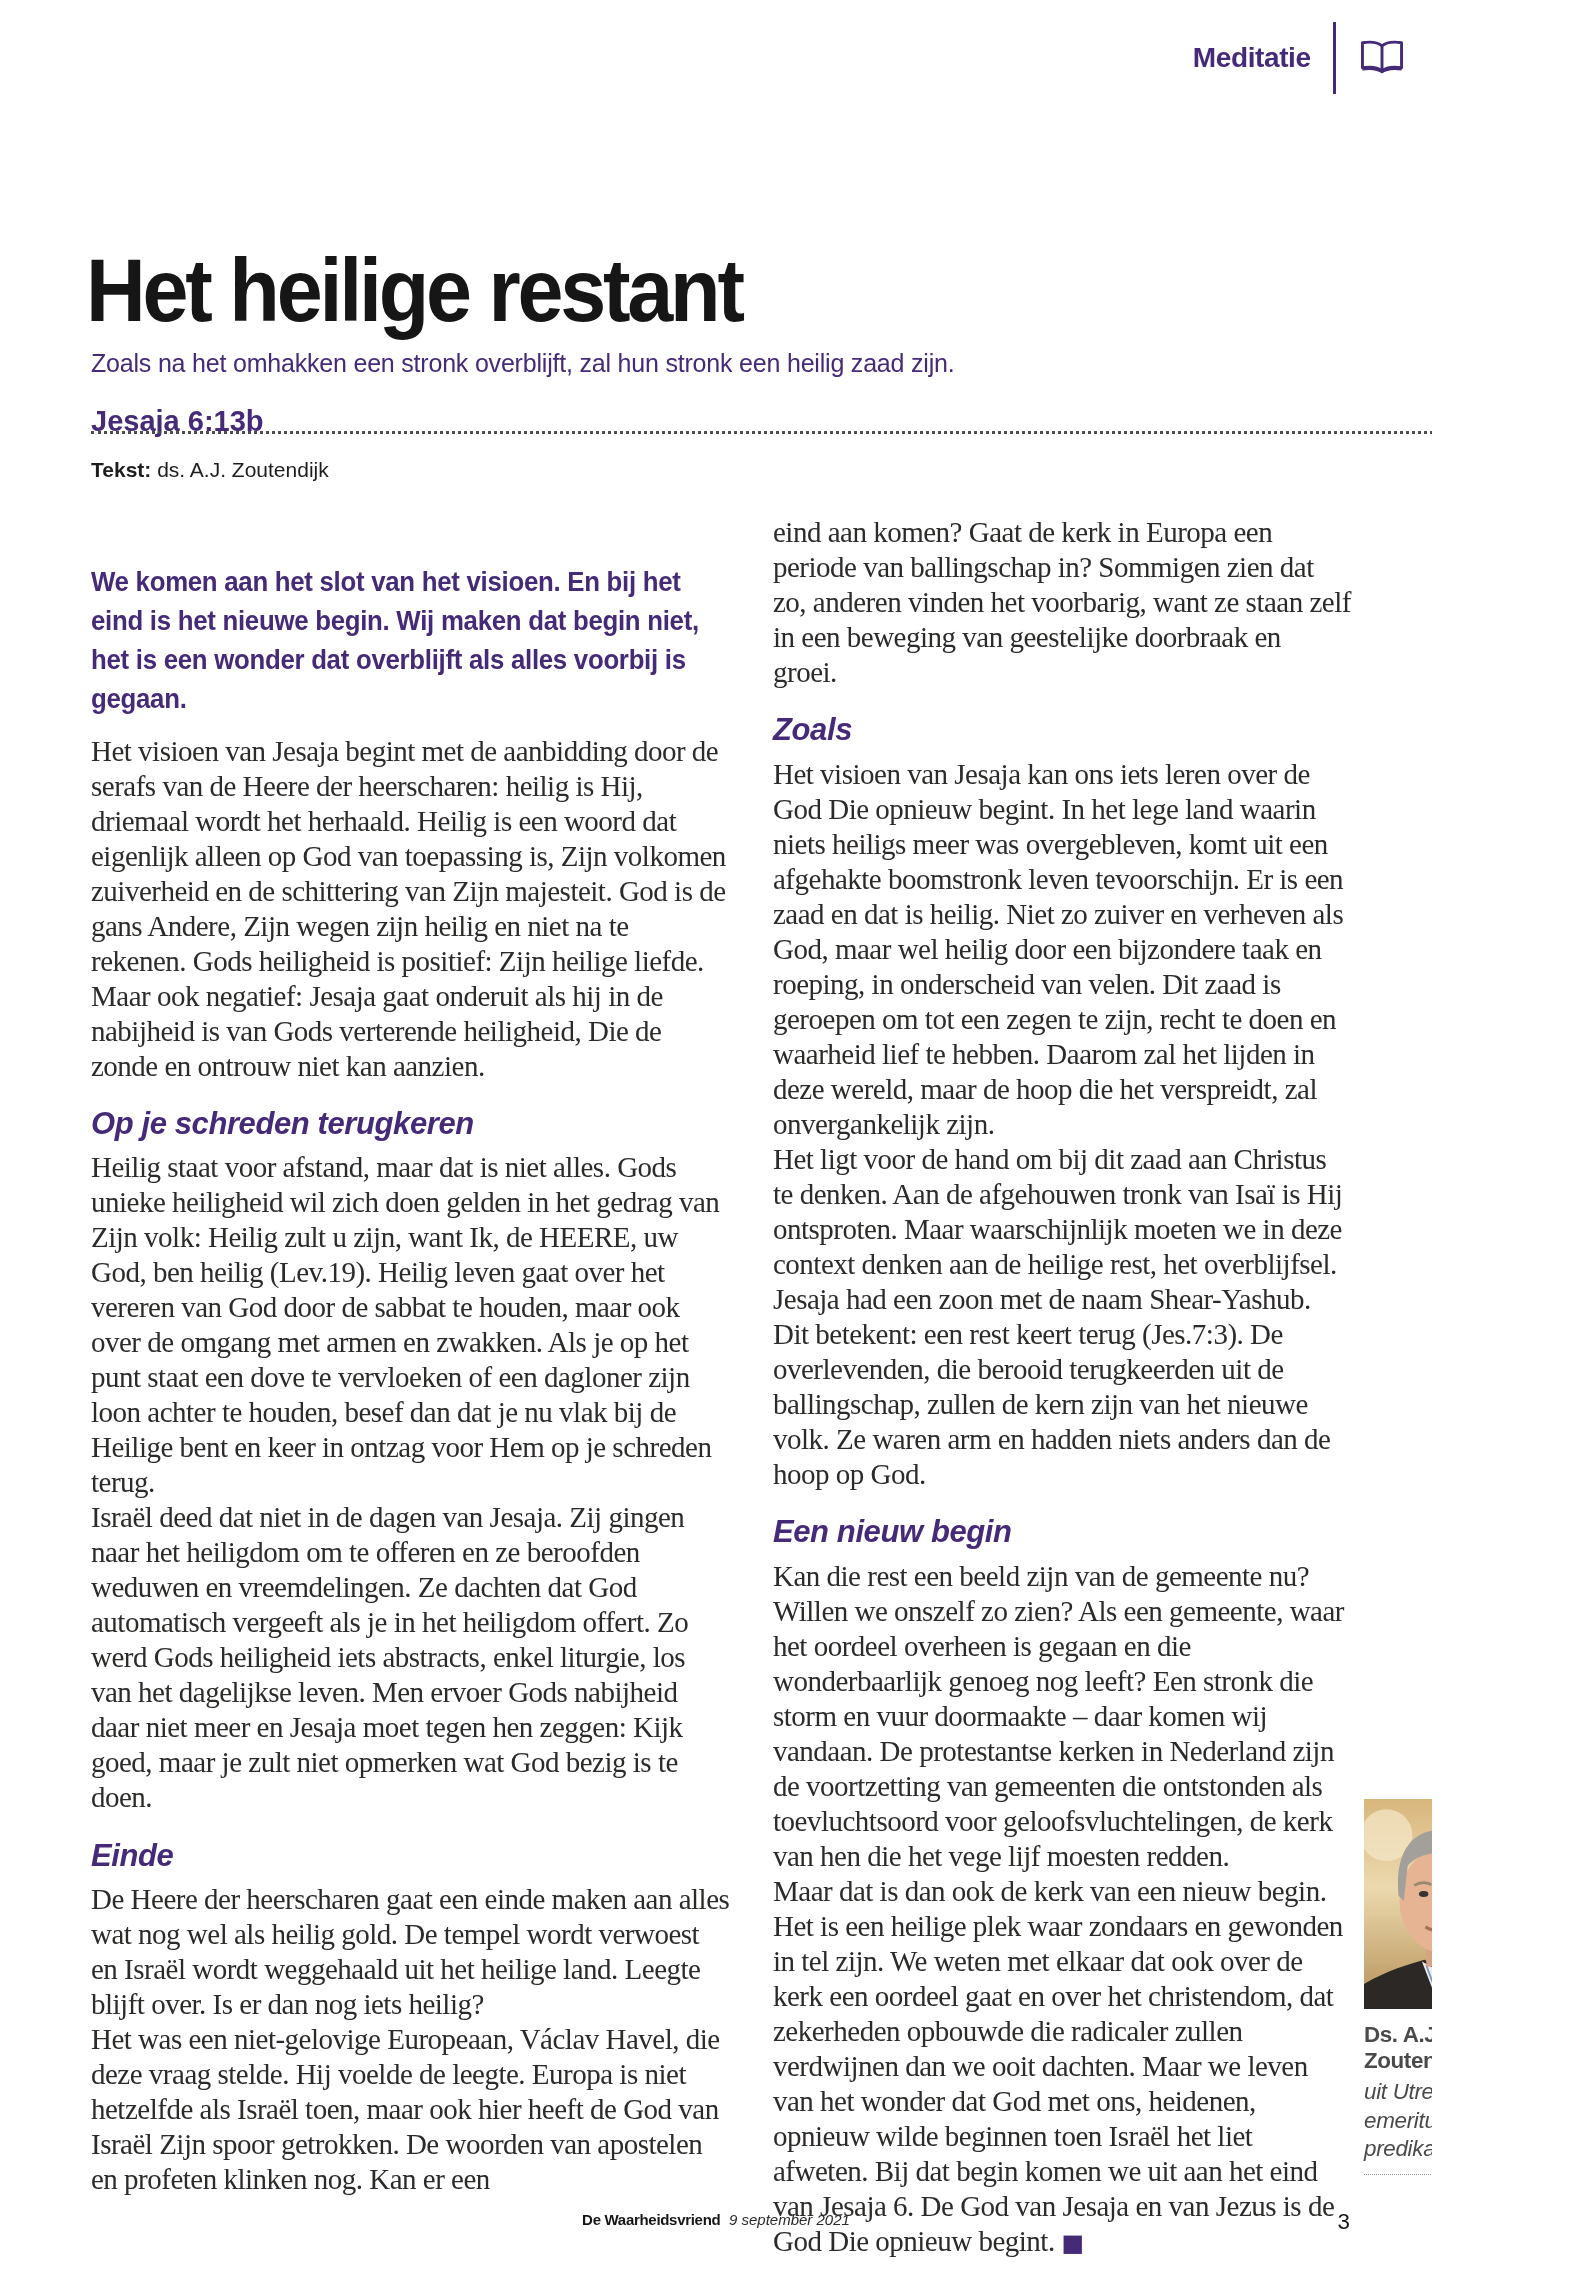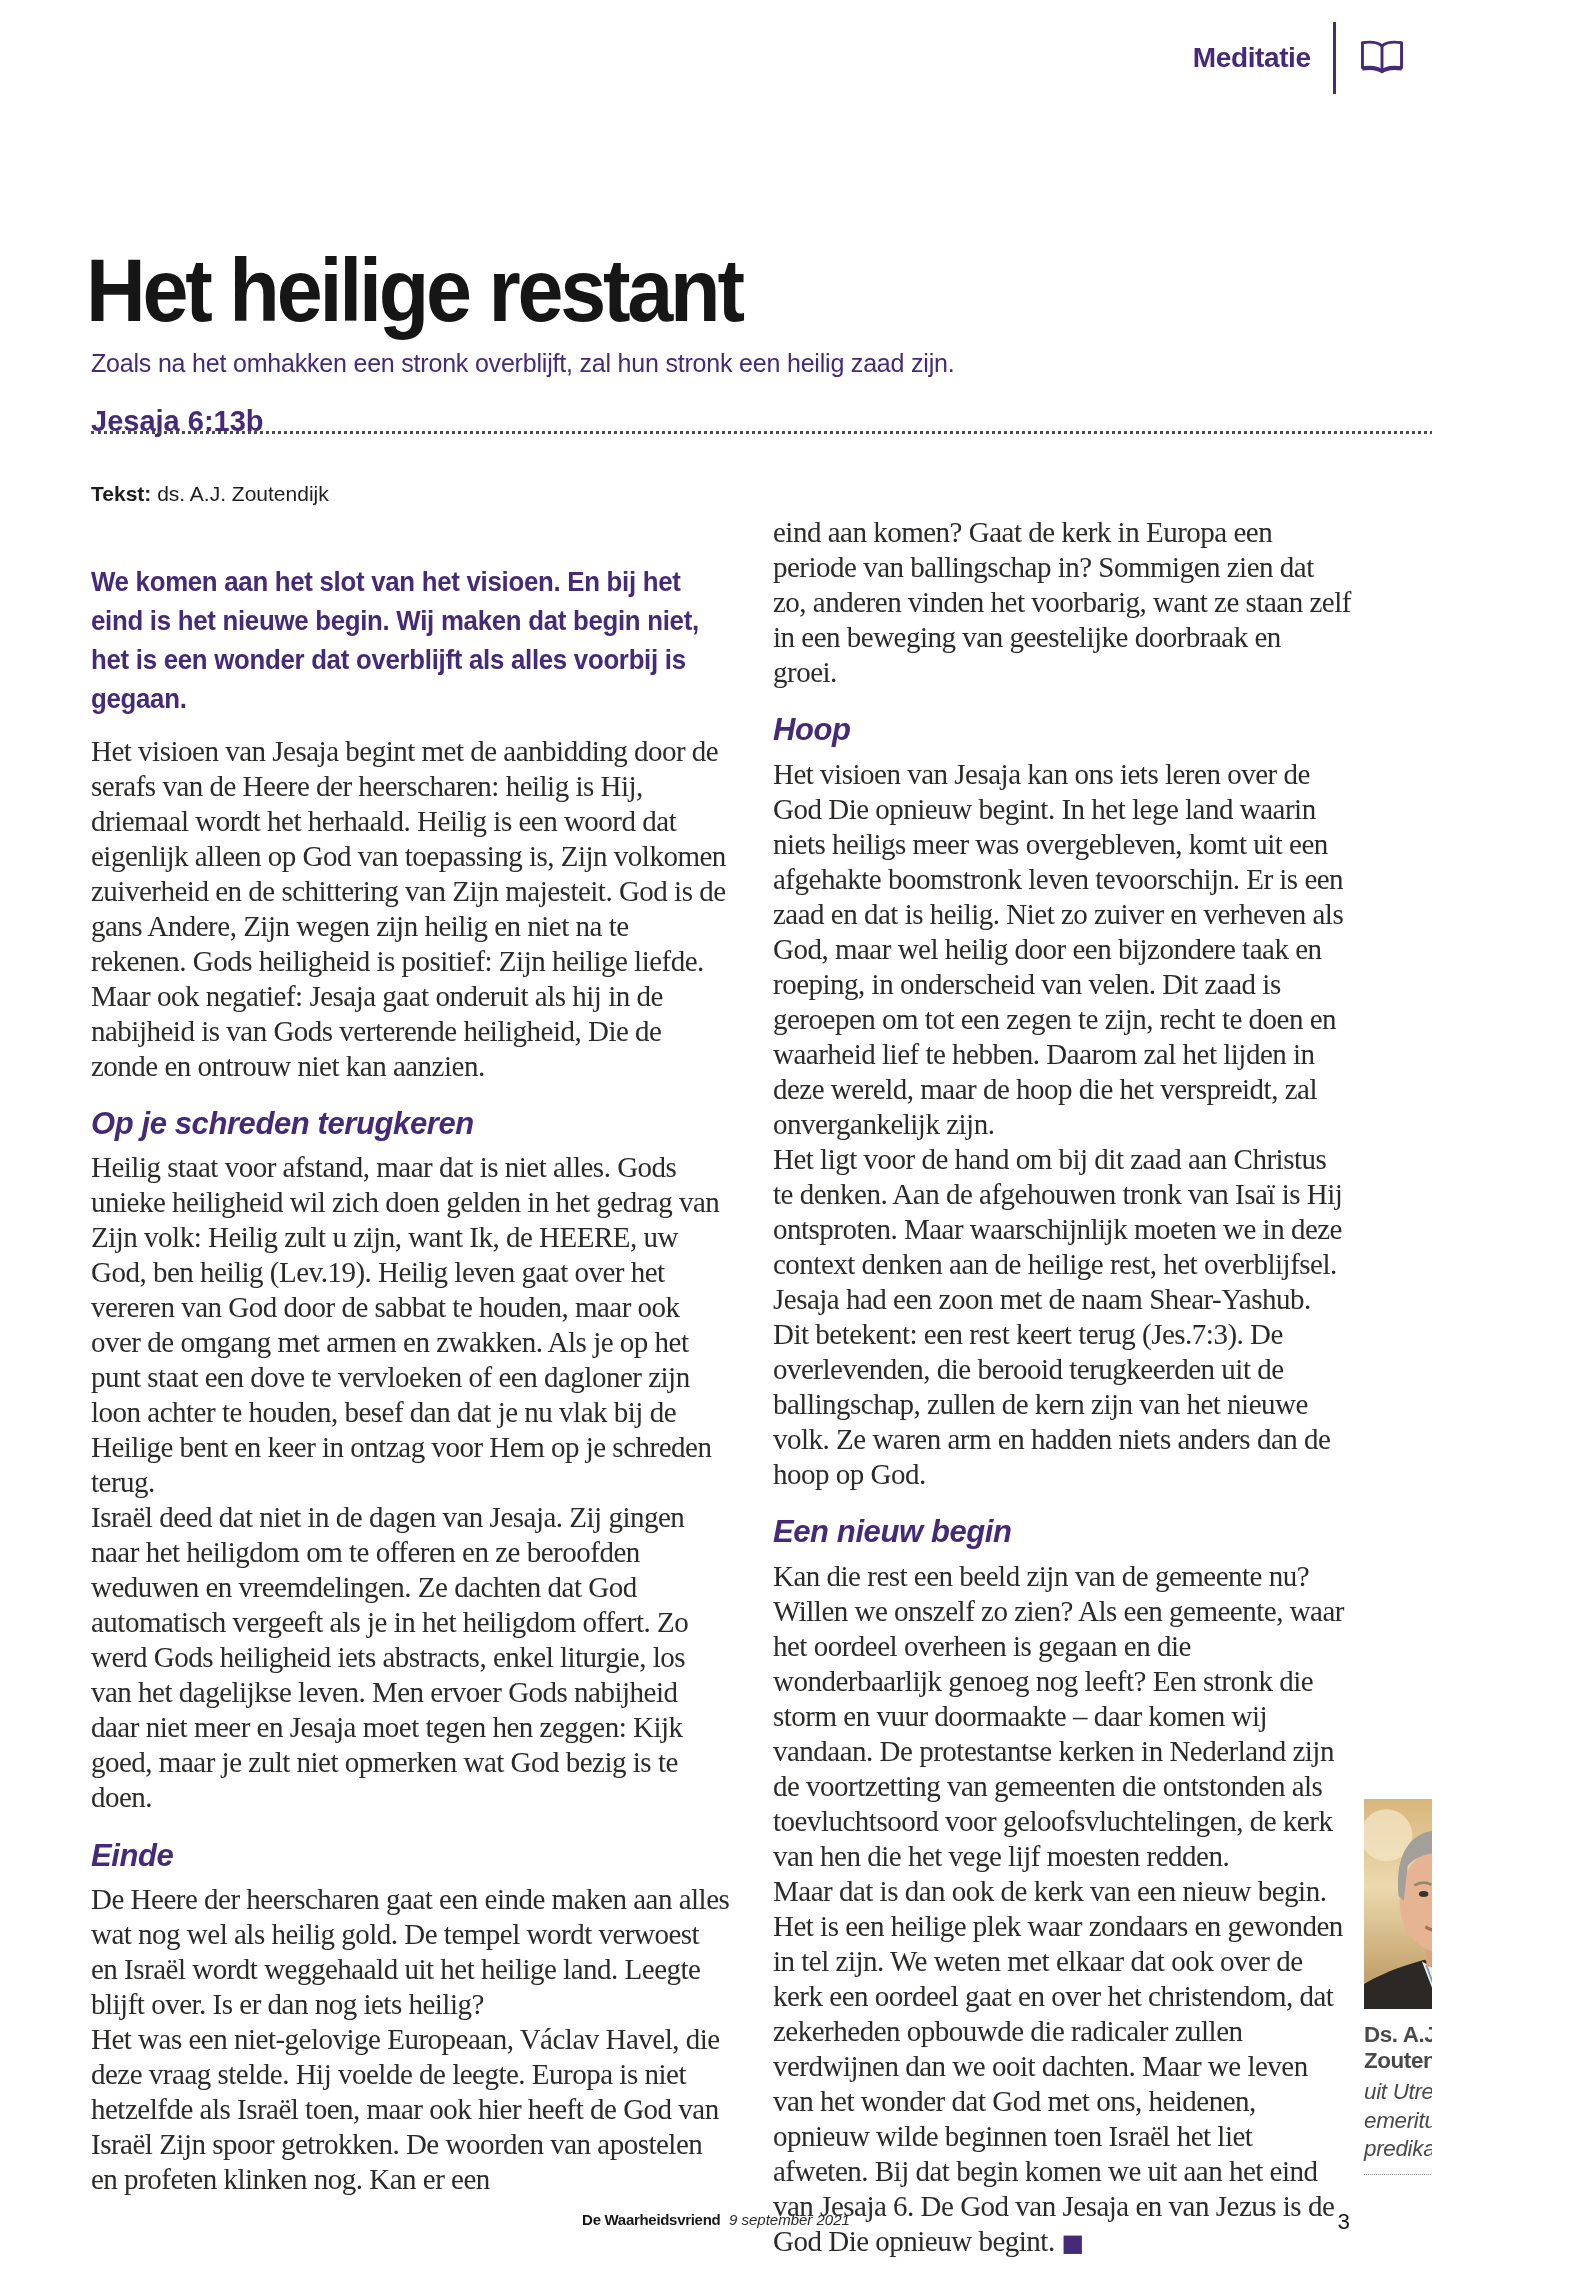--- a/index.html
+++ b/index.html
@@ -17,21 +17,21 @@
 
   
   .title {
     position:absolute; left:86px; top:179px; white-space:nowrap;
     font-size:89px; font-weight:900; letter-spacing:-3.5px; color:#161616;
     transform:scaleX(0.93); transform-origin:left top;
   }
   .verse { position:absolute; left:91px; top:349px; font-size:25px; font-weight:500; color:var(--purple); letter-spacing:-0.2px; white-space:nowrap; }
   .verse-ref { position:absolute; left:91px; top:405px; font-size:29px; font-weight:800; color:var(--purple); }
   .dotted-rule { position:absolute; left:91px; top:431px; width:1420px; height:0; border-top:3.5px dotted #4c4c4c; }
-  .byline { position:absolute; left:91px; top:458px; font-size:21px; color:#1d1d1d;margin-top:24px; }
+  .byline { position:absolute; left:91px; top:458px; font-size:21px; color:#1d1d1d; }
   .byline .lbl { font-weight:700; }
 
   
   .columns { position:absolute; left:91px; top:515px; display:flex; gap:43px; }
   .col-1 { width:639px;margin-top:47px; }
   .col-2 { width:578px; }
   p.intro {
     margin:0 0 15.5px 0; width:706px; transform:scaleX(0.905); transform-origin:top left;
     font-size:28.5px; line-height:39px; font-weight:700; color:var(--purple); letter-spacing:-0.3px;
   }
@@ -90,21 +90,21 @@
       <p class="body">Het visioen van Jesaja begint met de aanbidding door de serafs van de Heere der heerscharen: heilig is Hij, driemaal wordt het herhaald. Heilig is een woord dat eigenlijk alleen op God van toepassing is, Zijn volkomen zuiverheid en de schittering van Zijn majesteit. God is de gans Andere, Zijn wegen zijn heilig en niet na te rekenen. Gods heiligheid is positief: Zijn heilige liefde. Maar ook negatief: Jesaja gaat onderuit als hij in de nabijheid is van Gods verterende heiligheid, Die de zonde en ontrouw niet kan aanzien.</p>
       <h3 class="subhead">Op je schreden terugkeren</h3>
       <p class="body">Heilig staat voor afstand, maar dat is niet alles. Gods unieke heiligheid wil zich doen gelden in het gedrag van Zijn volk: Heilig zult u zijn, want Ik, de HEERE, uw God, ben heilig (Lev.19). Heilig leven gaat over het vereren van God door de sabbat te houden, maar ook over de omgang met armen en zwakken. Als je op het punt staat een dove te vervloeken of een dagloner zijn loon achter te houden, besef dan dat je nu vlak bij de Heilige bent en keer in ontzag voor Hem op je schreden terug.</p>
       <p class="body">Israël deed dat niet in de dagen van Jesaja. Zij gingen naar het heiligdom om te offeren en ze beroofden weduwen en vreemdelingen. Ze dachten dat God automatisch vergeeft als je in het heiligdom offert. Zo werd Gods heiligheid iets abstracts, enkel liturgie, los van het dagelijkse leven. Men ervoer Gods nabijheid daar niet meer en Jesaja moet tegen hen zeggen: Kijk goed, maar je zult niet opmerken wat God bezig is te doen.</p>
       <h3 class="subhead">Einde</h3>
       <p class="body">De Heere der heerscharen gaat een einde maken aan alles wat nog wel als heilig gold. De tempel wordt verwoest en Israël wordt weggehaald uit het heilige land. Leegte blijft over. Is er dan nog iets heilig?</p>
       <p class="body">Het was een niet-gelovige Europeaan, Václav Havel, die deze vraag stelde. Hij voelde de leegte. Europa is niet hetzelfde als Israël toen, maar ook hier heeft de God van Israël Zijn spoor getrokken. De woorden van apostelen en profeten klinken nog. Kan er een</p>
     </div>
     <div class="col-2">
       <p class="body">eind aan komen? Gaat de kerk in Europa een periode van ballingschap in? Sommigen zien dat zo, anderen vinden het voorbarig, want ze staan zelf in een beweging van geestelijke doorbraak en groei.</p>
-      <h3 class="subhead">Hoop</h3>
+      <h3 class="subhead">Zoals</h3>
       <p class="body">Het visioen van Jesaja kan ons iets leren over de God Die opnieuw begint. In het lege land waarin niets heiligs meer was overgebleven, komt uit een afgehakte boomstronk leven tevoorschijn. Er is een zaad en dat is heilig. Niet zo zuiver en verheven als God, maar wel heilig door een bijzondere taak en roeping, in onderscheid van velen. Dit zaad is geroepen om tot een zegen te zijn, recht te doen en waarheid lief te hebben. Daarom zal het lijden in deze wereld, maar de hoop die het verspreidt, zal onvergankelijk zijn.</p>
       <p class="body">Het ligt voor de hand om bij dit zaad aan Christus te denken. Aan de afgehouwen tronk van Isaï is Hij ontsproten. Maar waarschijnlijk moeten we in deze context denken aan de heilige rest, het overblijfsel. Jesaja had een zoon met de naam Shear-Yashub. Dit betekent: een rest keert terug (Jes.7:3). De overlevenden, die berooid terugkeerden uit de ballingschap, zullen de kern zijn van het nieuwe volk. Ze waren arm en hadden niets anders dan de hoop op God.</p>
       <h3 class="subhead">Een nieuw begin</h3>
       <p class="body">Kan die rest een beeld zijn van de gemeente nu? Willen we onszelf zo zien? Als een gemeente, waar het oordeel overheen is gegaan en die wonderbaarlijk genoeg nog leeft? Een stronk die storm en vuur doormaakte – daar komen wij vandaan. De protestantse kerken in Nederland zijn de voortzetting van gemeenten die ontstonden als toevluchtsoord voor geloofsvluchtelingen, de kerk van hen die het vege lijf moesten redden.</p>
       <p class="body"><span>Maar dat is dan ook de kerk van een nieuw begin. Het is een heilige plek waar zondaars en gewonden in tel zijn. We weten met elkaar dat ook over de kerk een oordeel gaat en over het christendom, dat zekerheden opbouwde die radicaler zullen verdwijnen dan we ooit dachten. Maar we leven van het wonder dat God met ons, heidenen, opnieuw wilde beginnen toen Israël het liet afweten. Bij dat begin komen we uit aan het eind van Jesaja 6. De God van Jesaja en van Jezus is de God Die opnieuw begint.</span> <span class="end-mark">■</span></p>
     </div>
   </div>
 
   <div class="author-photo">
     <svg width="153" height="210" viewBox="0 0 177 243">

